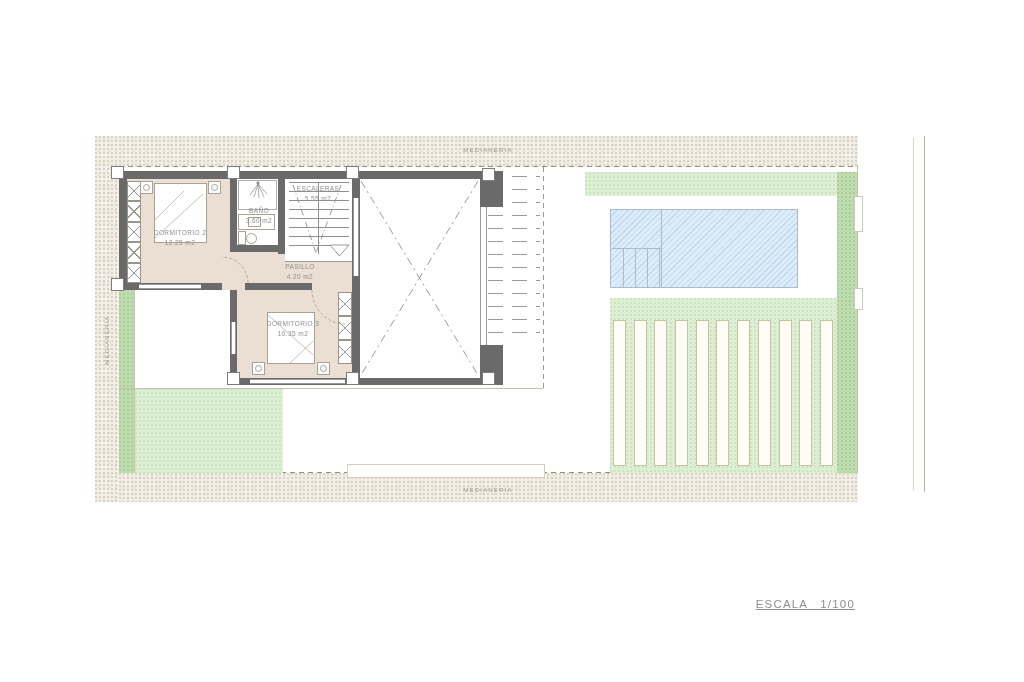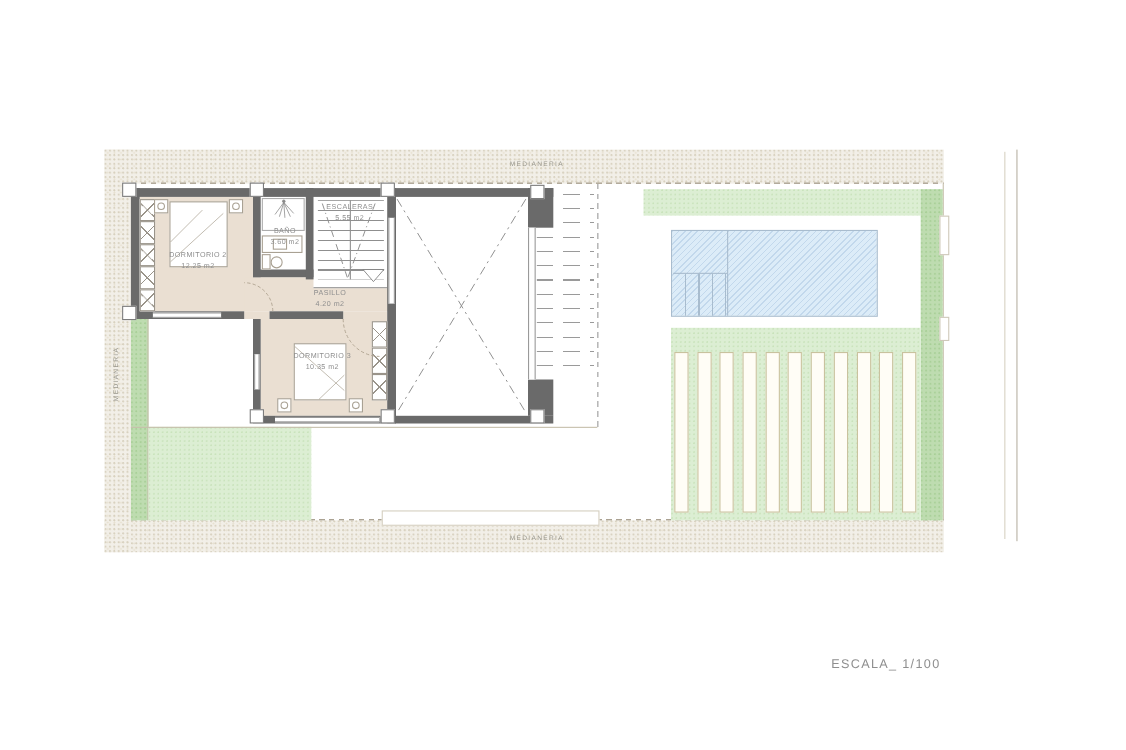--- a/index.html
+++ b/index.html
@@ -220,15 +220,15 @@
     <div>4.20 m2</div>
   </div>
   <div class="abs rlabel" style="left:243px;top:319px;width:100px;">
     <div>DORMITORIO 3</div>
     <div>10.35 m2</div>
   </div>
 
   <div class="abs" style="left:913px;top:138px;width:1px;height:352px;background:#d8d2c2;"></div>
   <div class="abs" style="left:924px;top:136px;width:1px;height:356px;background:#b8b2a4;"></div>
 
-  <div class="abs scale-label" style="left:655px;top:598px;width:200px;">ESCALA_ 1/100</div>
+  <div class="abs scale-label" style="left:655px;top:598px;width:200px;text-decoration:underline;">ESCALA_ 1/100</div>
 
 </div>
 
 </body></html>

